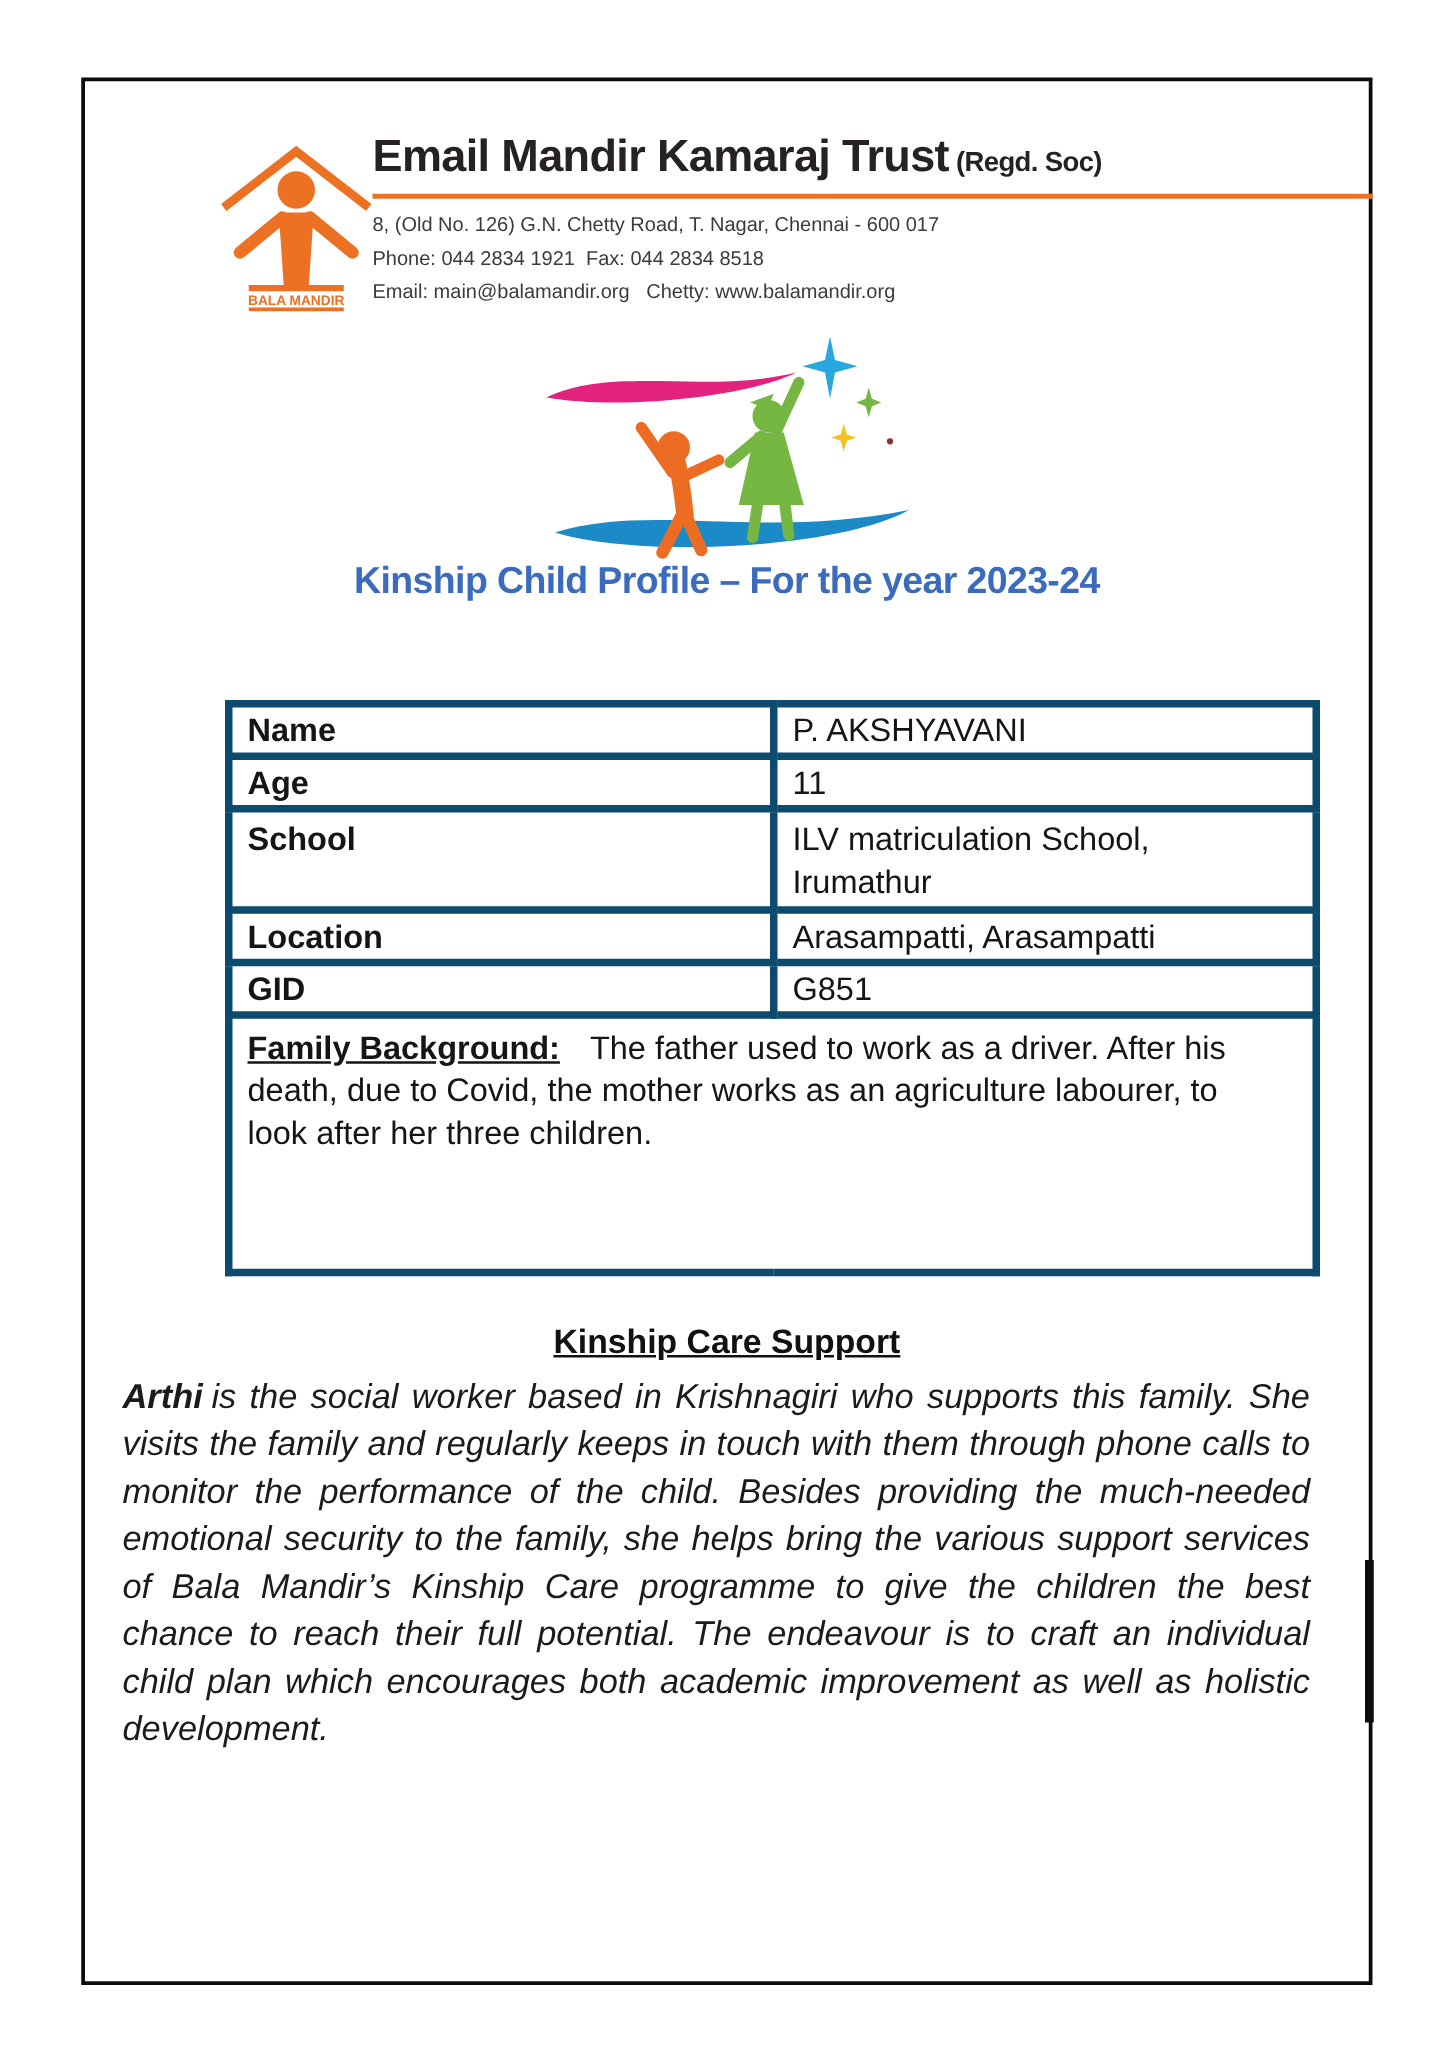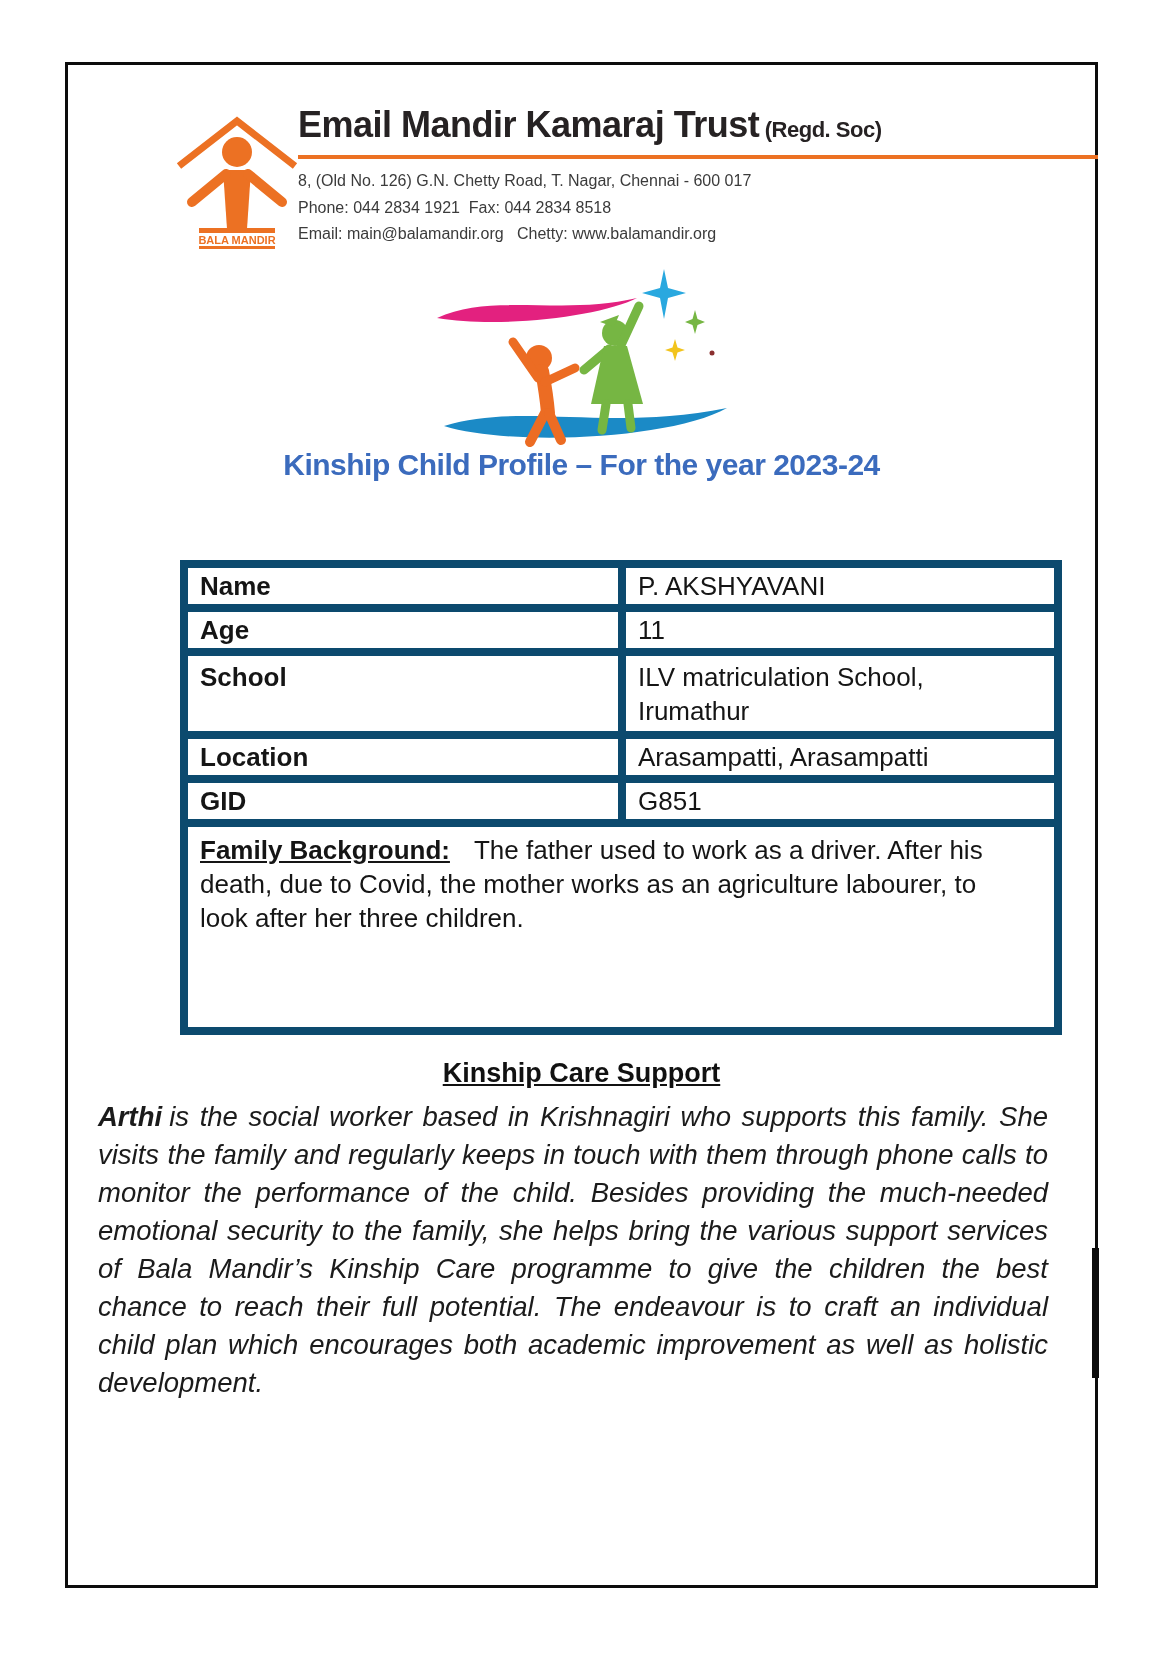--- a/index.html
+++ b/index.html
@@ -30,21 +30,21 @@
   .doc-title{
     position:absolute;left:0;top:383px;width:100%;text-align:center;
     font-size:30px;font-weight:bold;color:#3b6bbd;letter-spacing:-0.5px;
   }
   
   .profile-table{
     position:absolute;left:112px;top:495px;border-collapse:collapse;
     table-layout:fixed;width:810px;font-size:26px;color:#151515;
   }
   .profile-table td{
-    border:8px solid #0c4a6e;padding:1px 12px;vertical-align:middle;
+    border:6px solid #0c4a6e;padding:1px 12px;vertical-align:middle;
     line-height:34px;
   }
   .profile-table td.lbl{font-weight:bold;width:406px;}
   .profile-table td.val{width:404px;}
   tr.r-single td{height:33px;}
   tr.r-school td{height:70px;}
   tr.r-fb td{height:193px;vertical-align:top;padding-top:6px;padding-right:53px;margin-left:47px;}
   .fb-label{font-weight:bold;text-decoration:underline;margin-right:24px;}
   
   .section-heading{

